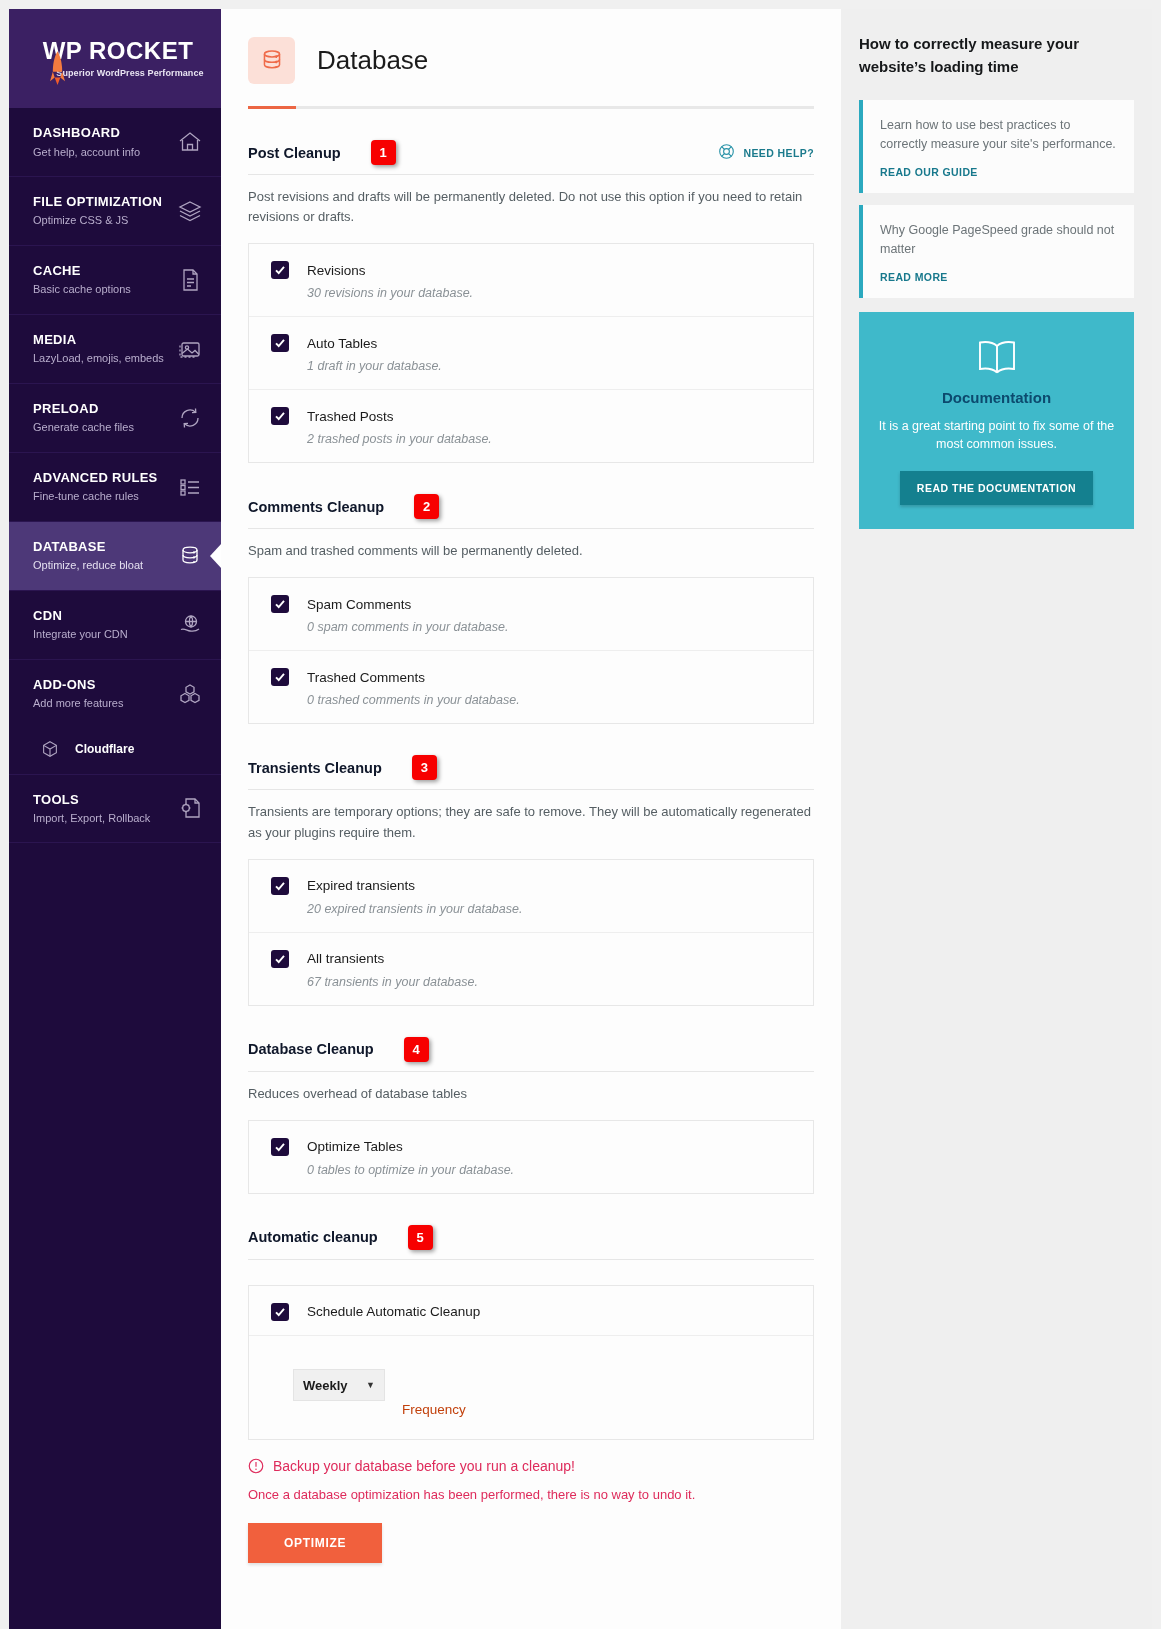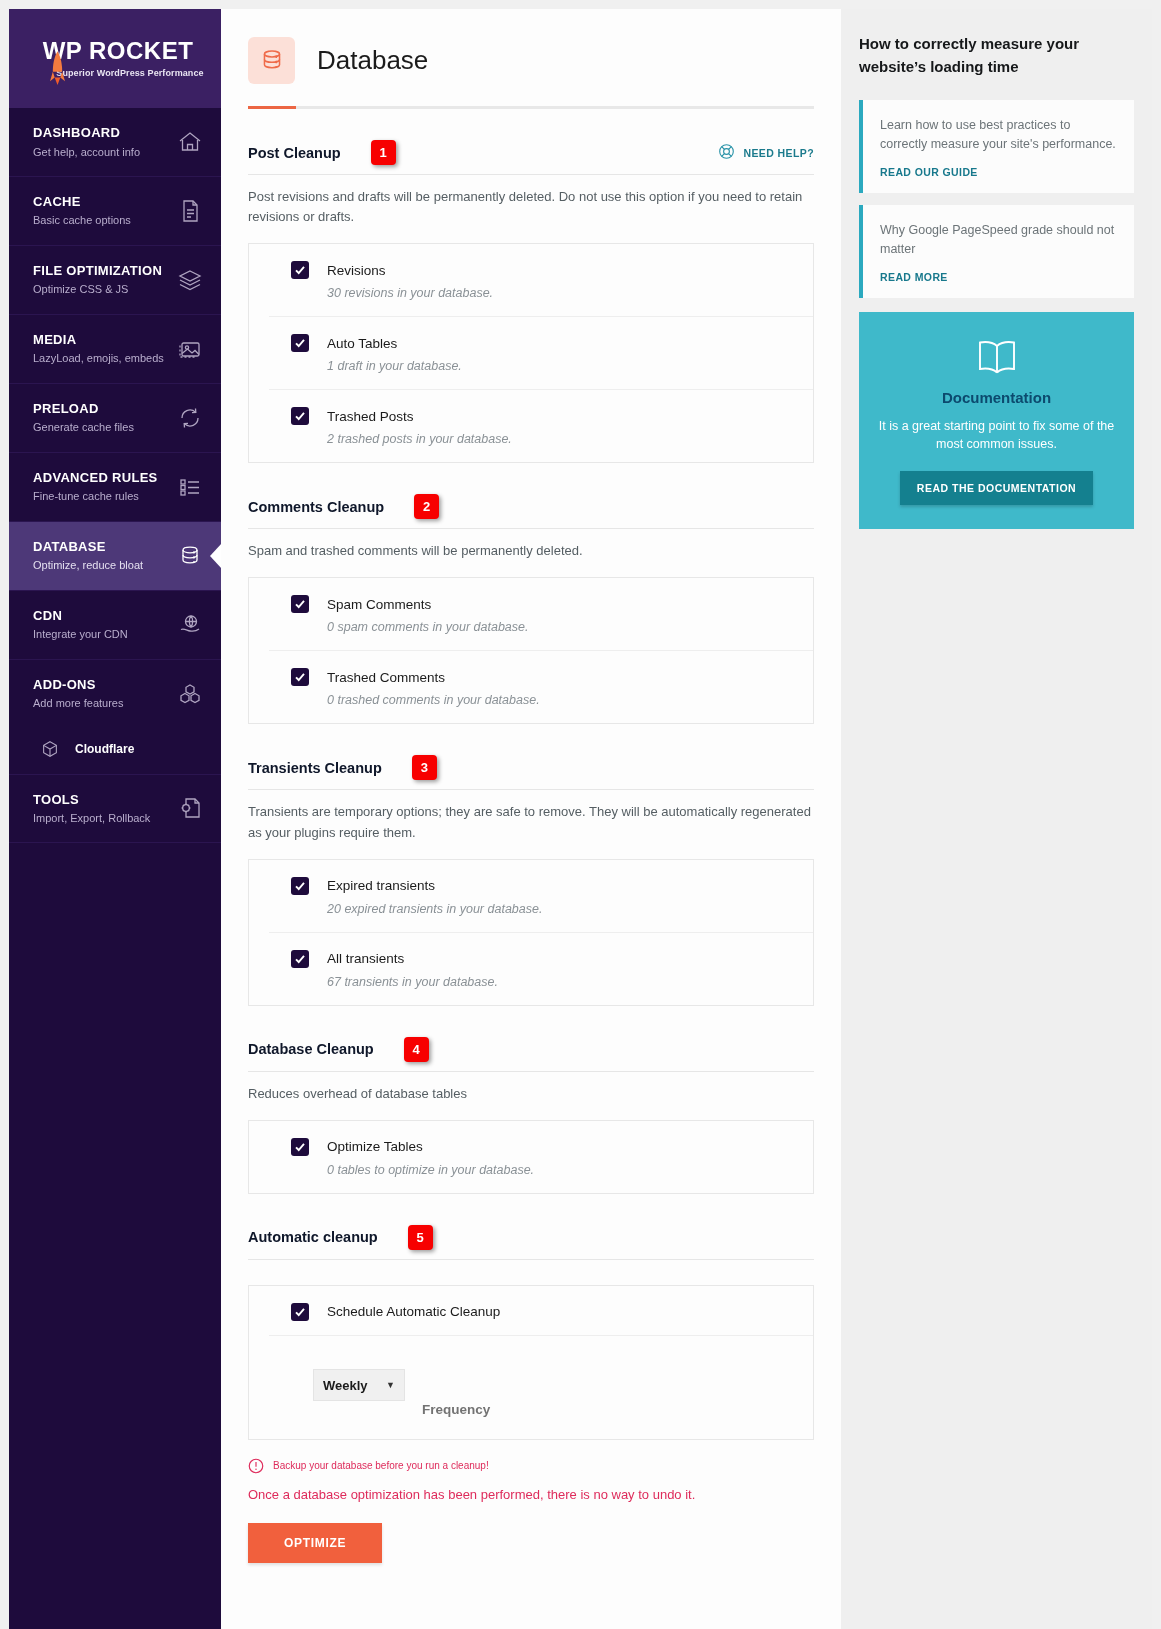--- a/index.html
+++ b/index.html
@@ -174,21 +174,20 @@
   .section-desc {
     margin-top: 12px;
     color: #555e63;
     font-size: 13px;
     line-height: 1.55;
   }
   .options-card {
     margin-top: 16px;
     border: 1px solid #e7e7e7;
     background: #fdfdfd;
-    padding-left: 20px;
   }
   .option-row {
     padding: 17px 22px 16px 22px;
     border-bottom: 1px solid #eeeeee;
   }
   .option-row:last-child { border-bottom: none; }
   .option-top { display: flex; align-items: center; }
   .cb {
     width: 18px; height: 18px;
     background: #1e0b3c;
@@ -221,29 +220,29 @@
     padding: 0 9px;
     font-size: 13px;
     font-weight: bold;
     color: #1b1b1b;
     justify-content: space-between;
   }
   .caret { font-size: 9px; color: #333; }
   .freq-label {
     margin-left: 17px;
     font-size: 13.5px;
-    font-weight: bold;
-    color: #737373;
+    font-weight: normal;
+    color: #c2410c;
     margin-top: 48px;
   }
   .warn-line {
     margin-top: 18px;
     display: flex; align-items: center;
     color: #de2b5b;
-    font-size: 10px;
+    font-size: 14px;
   }
   .warn-line .warn-icon { margin-right: 9px; display: flex; }
   .warn-sub {
     margin-top: 13px;
     color: #de2b5b;
     font-size: 13px;
   }
   .optimize-btn {
     margin-top: 21px;
     display: inline-flex;
@@ -352,42 +351,42 @@
         <svg width="26" height="26" viewBox="0 0 26 26" fill="none" stroke="#cfc6de" stroke-width="1.3">
           <path d="M3 12 L13 4 L23 12"></path>
             <path d="M5.5 11 V21 H20.5 V11"></path>
             <path d="M10.5 21 V15.5 H15.5 V21"></path>
         </svg>
       </span>
     </div>
 
     <div class="nav-item">
       <div class="txtwrap">
+        <div class="nav-title">FILE OPTIMIZATION</div>
+        <div class="nav-desc">Optimize CSS &amp; JS</div>
+      </div>
+      <span class="nav-icon">
+        <svg width="26" height="26" viewBox="0 0 26 26" fill="none" stroke="#cfc6de" stroke-width="1.3">
+          <path d="M13 4 L23 9 L13 14 L3 9 Z"></path>
+            <path d="M3 13 L13 18 L23 13"></path>
+            <path d="M3 17.5 L13 22.5 L23 17.5"></path>
+        </svg>
+      </span>
+    </div>
+
+    <div class="nav-item">
+      <div class="txtwrap">
         <div class="nav-title">CACHE</div>
         <div class="nav-desc">Basic cache options</div>
       </div>
       <span class="nav-icon">
         <svg width="26" height="26" viewBox="0 0 26 26" fill="none" stroke="#cfc6de" stroke-width="1.3">
           <path d="M7 3 H16 L20 7 V23 H7 Z"></path>
             <path d="M16 3 V7 H20"></path>
           <path d="M10 12 H17M10 15.5 H17M10 19 H14"></path>
-        </svg>
-      </span>
-    </div>
-
-    <div class="nav-item">
-      <div class="txtwrap">
-        <div class="nav-title">FILE OPTIMIZATION</div>
-        <div class="nav-desc">Optimize CSS &amp; JS</div>
-      </div>
-      <span class="nav-icon">
-        <svg width="26" height="26" viewBox="0 0 26 26" fill="none" stroke="#cfc6de" stroke-width="1.3">
-          <path d="M13 4 L23 9 L13 14 L3 9 Z"></path>
-            <path d="M3 13 L13 18 L23 13"></path>
-            <path d="M3 17.5 L13 22.5 L23 17.5"></path>
         </svg>
       </span>
     </div>
 
     <div class="nav-item">
       <div class="txtwrap">
         <div class="nav-title">MEDIA</div>
         <div class="nav-desc">LazyLoad, emojis, embeds</div>
       </div>
       <span class="nav-icon">

